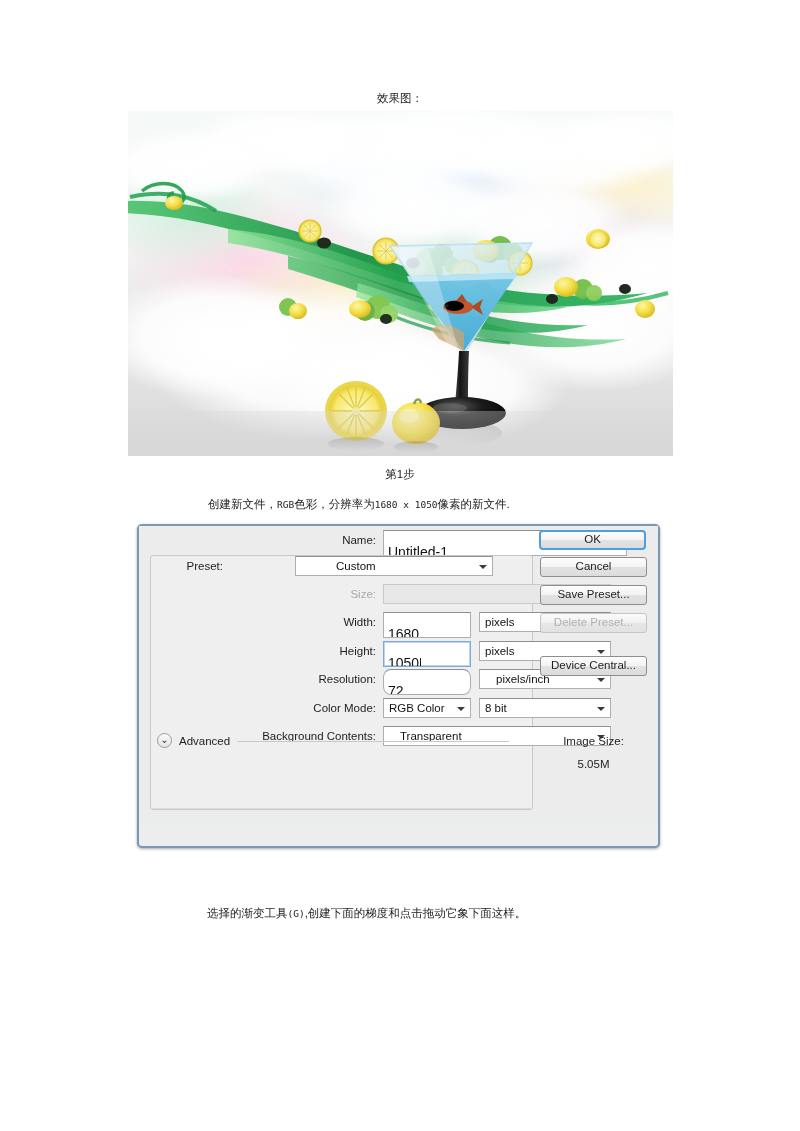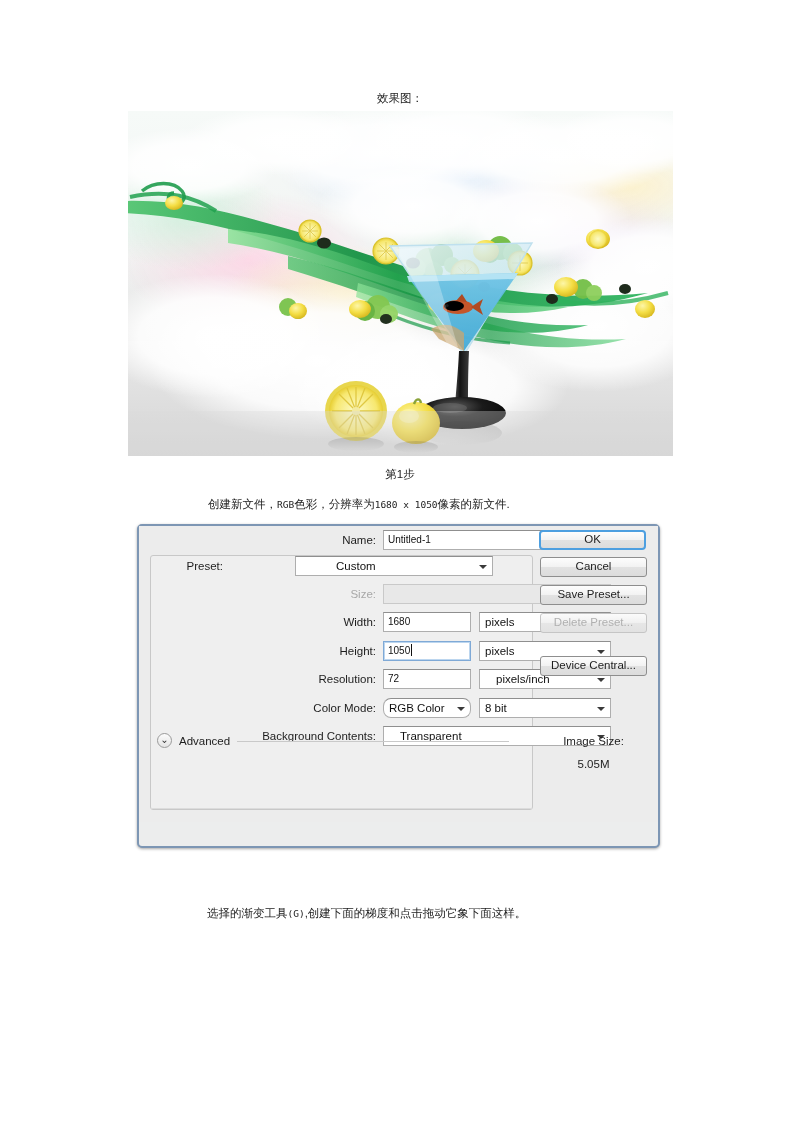--- a/index.html
+++ b/index.html
@@ -128,23 +128,23 @@
   }
   .lbl.dim { color: #a8a8a8; }
 
   .tbox {
     position: absolute;
     box-sizing: border-box;
     height: 20px;
     background: #ffffff;
     border: 1px solid #aeaeae;
     border-top-color: #8f8f8f;
-    font-size: 10px;
+    font-size: 14px;
     line-height: 18px;
-    padding: 0 4px;
+    padding: 12px 4px;
     color: #111;
     white-space: nowrap;
     overflow: hidden;
   }
   .tbox.focused {
     border: 1px solid #7fa9d6;
     box-shadow: 0 0 0 1px #bcd6ef inset;
   }
   .caret {
     display: inline-block;
@@ -581,28 +581,28 @@
     </div>
 
     <div class="lbl" style="left:165px; top:115px; width:72px;">Height:</div>
     <div class="tbox focused" style="left:244px; top:115px; width:88px;"><span>1050</span><span class="caret"></span></div>
     <div class="combo" style="left:340px; top:115px; width:132px;">
       <span>pixels</span>
       <span class="arw"></span>
     </div>
 
     <div class="lbl" style="left:152px; top:143px; width:85px;">Resolution:</div>
-    <div class="tbox" style="left:244px; top:143px; width:88px;">72</div>
+    <div class="tbox" style="left:244px; top:143px; width:88px;border-radius:8px;">72</div>
     <div class="combo" style="left:340px; top:143px; width:132px;padding-left:16px;">
       <span>pixels/inch</span>
       <span class="arw"></span>
     </div>
 
     <div class="lbl" style="left:149px; top:172px; width:88px;">Color Mode:</div>
-    <div class="combo" style="left:244px; top:172px; width:88px;border-radius:8px;">
+    <div class="combo" style="left:244px; top:172px; width:88px;">
       <span>RGB Color</span>
       <span class="arw"></span>
     </div>
     <div class="combo" style="left:340px; top:172px; width:132px;">
       <span>8 bit</span>
       <span class="arw"></span>
     </div>
 
     <div class="lbl" style="left:72px; top:200px; width:165px;">Background Contents:</div>
     <div class="combo" style="left:244px; top:200px; width:228px;padding-left:16px;">

